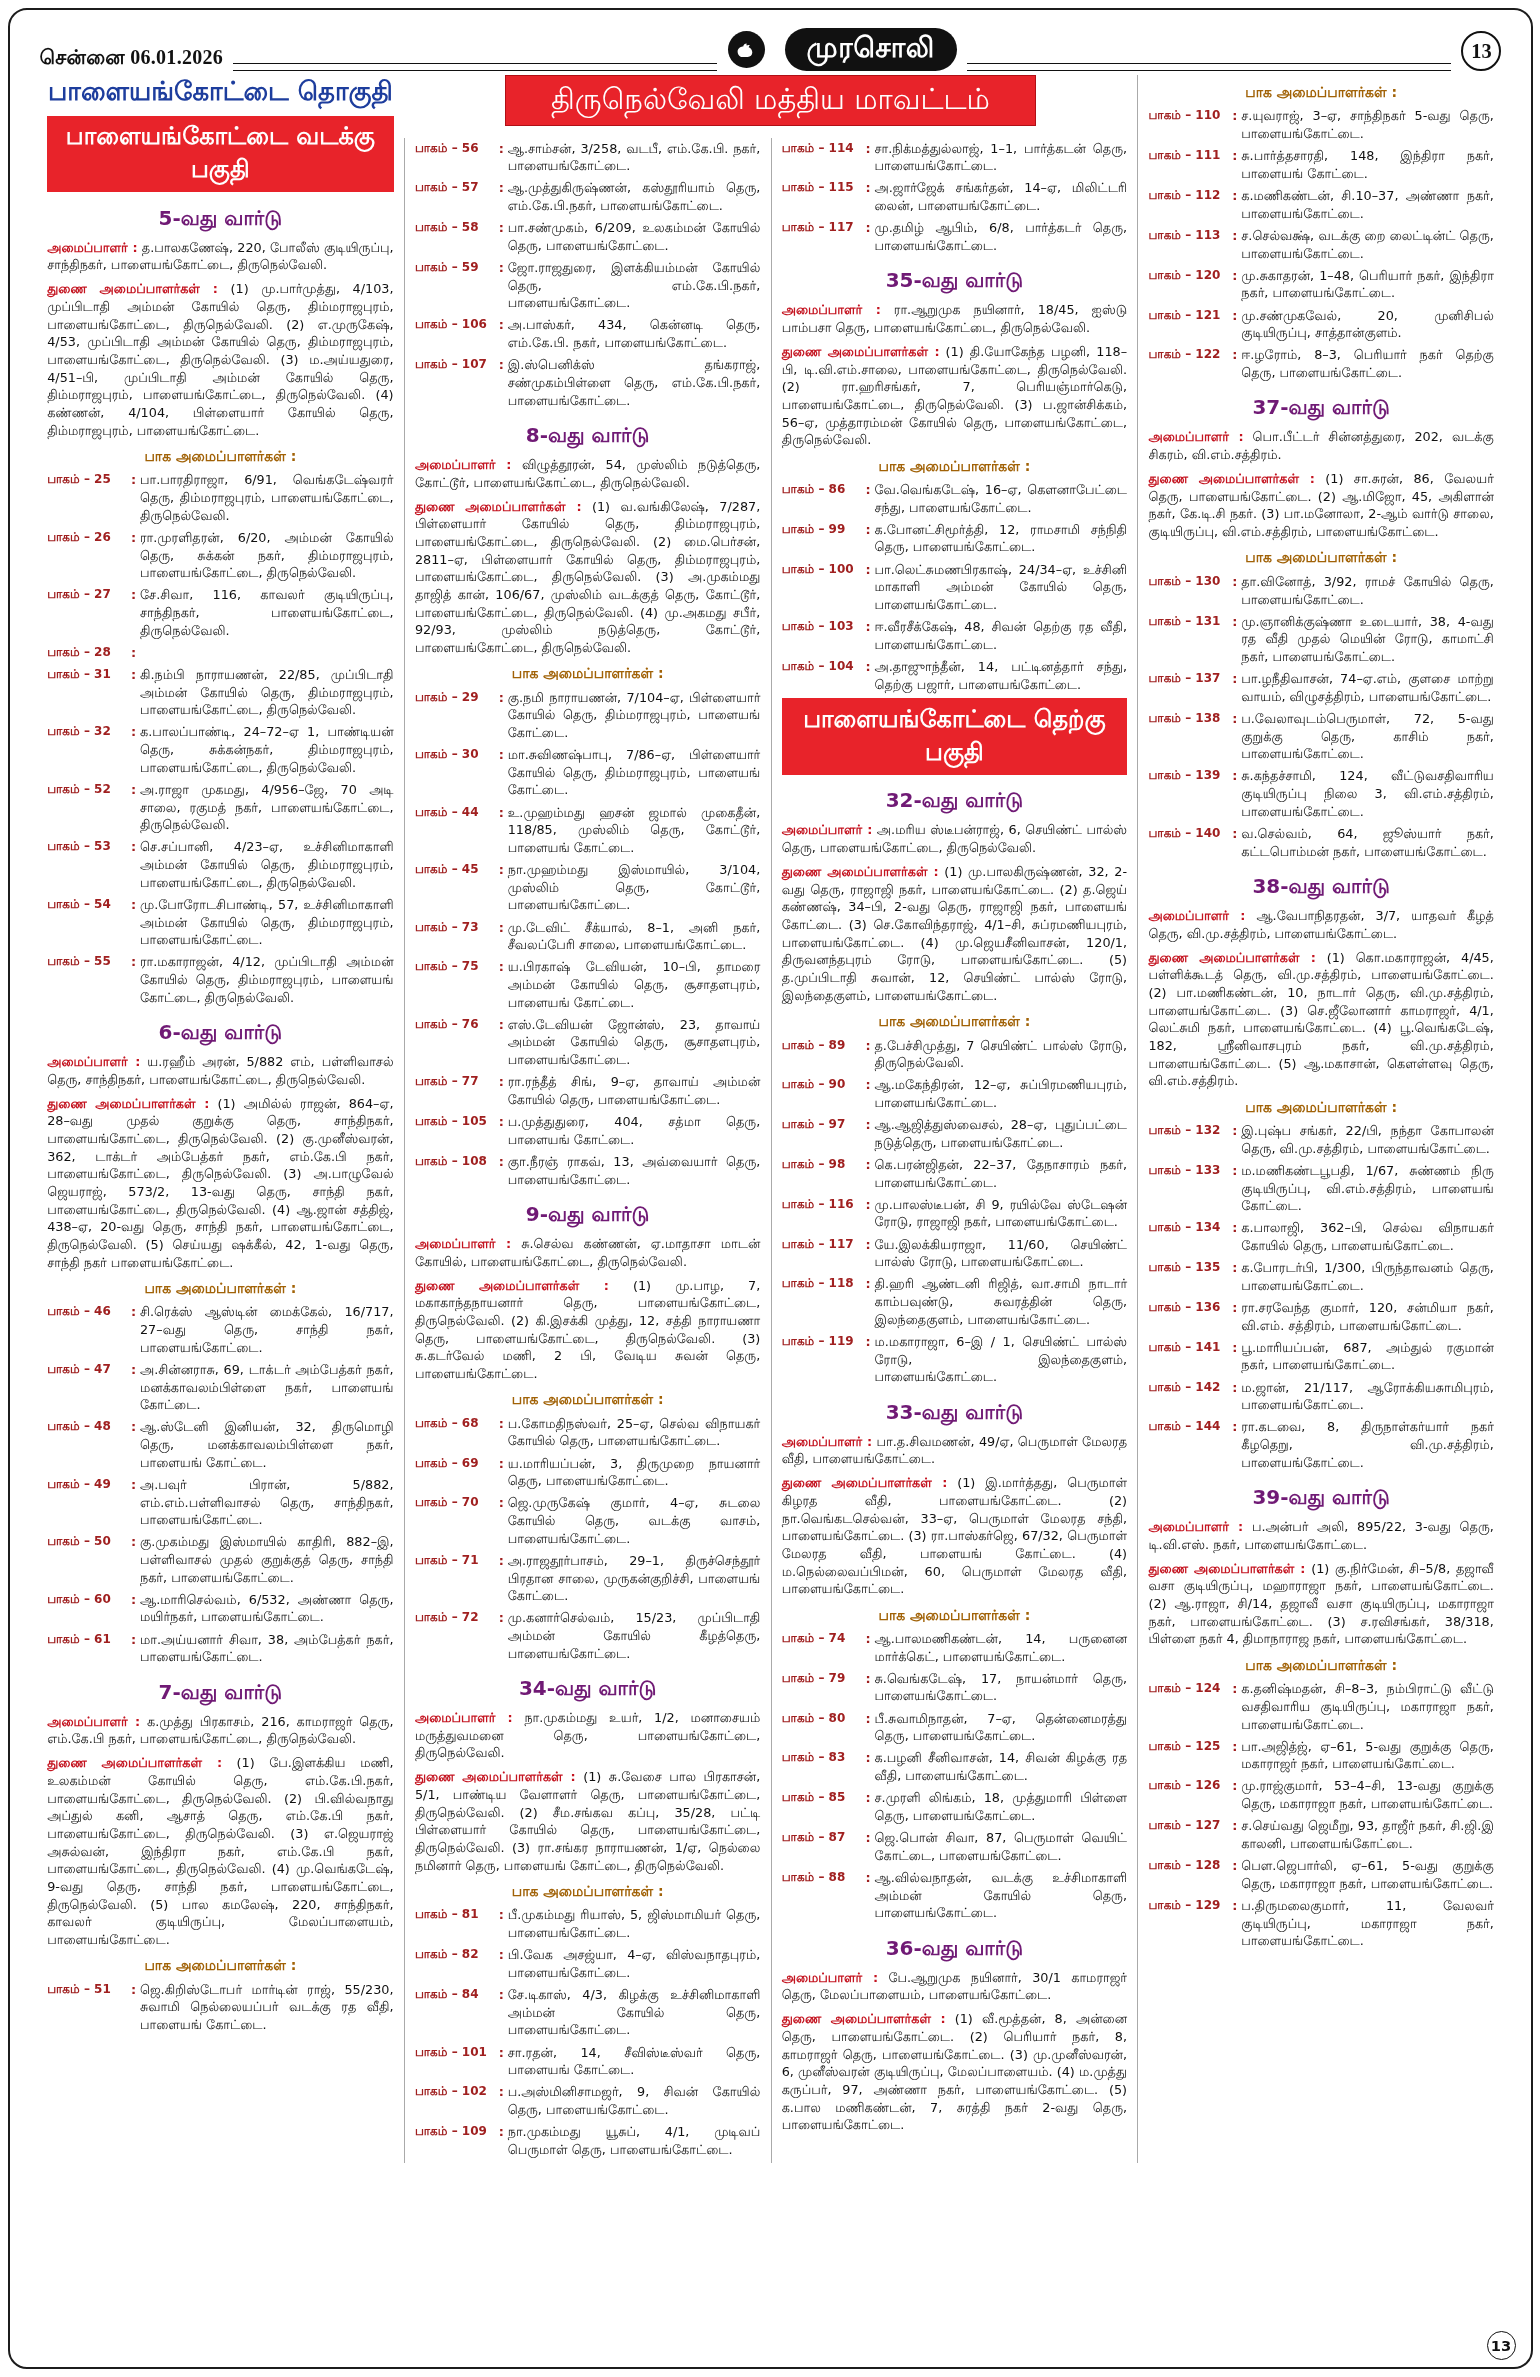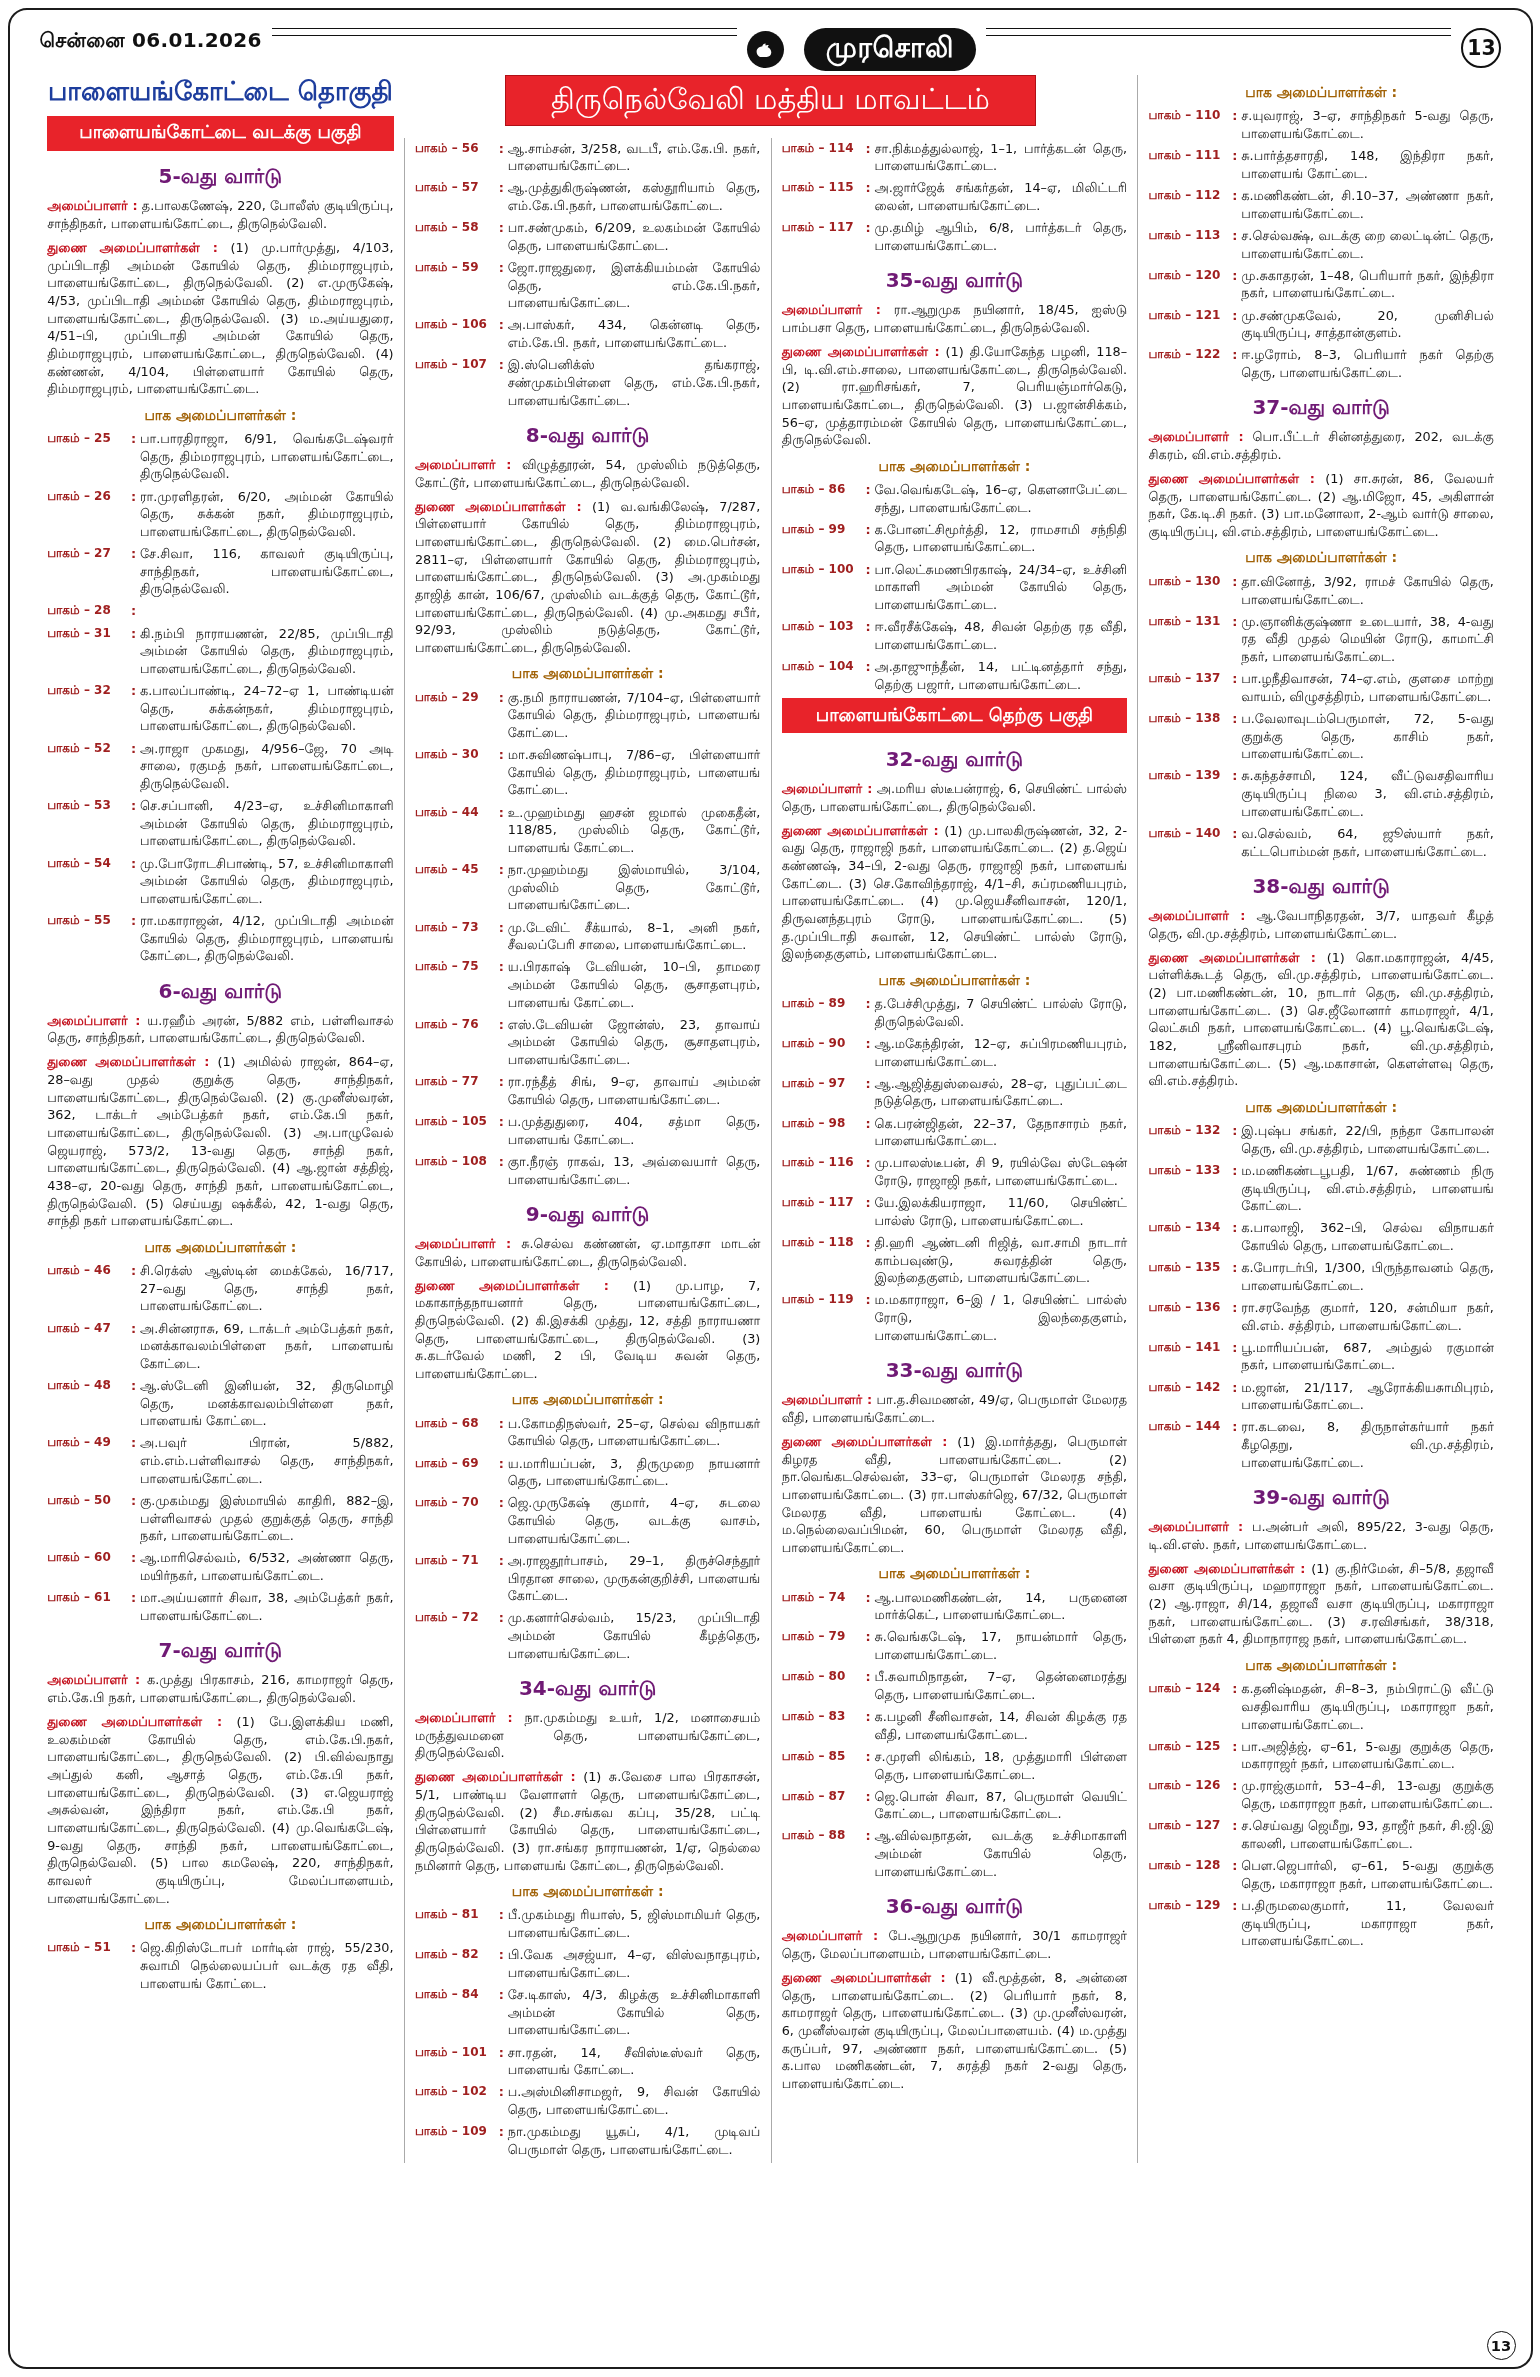--- a/index.html
+++ b/index.html
@@ -2,21 +2,21 @@
 <html lang="ta" style="font-size:10.2px"><head>
 <meta charset="utf-8">
 <style>
   html,body{margin:0;padding:0;background:#e9e9e9;}
   .page{position:relative;width:1541px;height:2377px;background:#fff;margin:0 auto;
         font-family:"DejaVu Sans","Liberation Sans",sans-serif;color:#111;overflow:hidden;}
   .frame{position:absolute;inset:7.7px;border:2.6px solid #1c1c1c;border-radius:19px;pointer-events:none;}
   .inner{position:absolute;inset:14px;padding:9px 16.6px;box-sizing:border-box;}
 
   
-  .header{display:flex;align-items:flex-start;gap:10.2px;padding:5.1px 9px 2.6px;}
+  .header{display:flex;align-items:flex-end;gap:10.2px;padding:5.1px 9px 2.6px;font-family:Liberation Serif, serif;}
   .dateline{font-size:20px;font-weight:bold;white-space:nowrap;letter-spacing:0.3px;}
   .rule{flex:1;height:6.4px;border-top:1.9px solid #111;border-bottom:1.9px solid #111;}
   .logo-wrap{display:flex;align-items:center;gap:20px;}
   .logo-circle{width:37px;height:37px;border-radius:50%;background:#111;display:flex;align-items:center;justify-content:center;}
   .logo-circle svg{width:24px;height:24px;fill:#fff;}
   .logo-pill{background:#111;color:#fff;font-weight:bold;font-size:28px;line-height:1;
              padding:6.4px 22px 9px;border-radius:29px;letter-spacing:0.6px;}
   .page-circle{width:36px;height:36px;border:2.6px solid #111;border-radius:50%;display:flex;
                align-items:center;justify-content:center;font-size:20.4px;font-weight:bold;}
 
@@ -26,21 +26,21 @@
   .district-banner{grid-column:2/4;grid-row:1;justify-self:center;align-self:start;
                    background:#e8232a;color:#fff;font-weight:normal;font-size:29px;line-height:1.15;
                    padding:6.4px 45px 9px;margin:0 0 11.5px;text-align:center;border:1.3px solid #b01016;}
   .col{font-size:12.8px;line-height:1.38;text-align:justify;padding:0 10.2px;min-width:0;}
   .col-1{grid-column:1;grid-row:1/3;}
   .col-2{grid-column:2;grid-row:2;border-left:1.3px solid #aaa;}
   .col-3{grid-column:3;grid-row:2;border-left:1.3px solid #aaa;}
   .col-4{grid-column:4;grid-row:1/3;border-left:1.3px solid #aaa;}
 
   .constituency-title{color:#1d3d9d;font-size:26px;font-weight:800;text-align:center;margin:1.3px 0 9px;line-height:1.15;}
-  .region-banner{background:#e8232a;color:#fff;font-size:18px;font-weight:bold;text-align:center;
+  .region-banner{background:#e8232a;color:#fff;font-size:24px;font-weight:bold;text-align:center;
                  padding:4.5px 2.6px 5.7px;margin:5.1px 0 9px;}
   .ward-heading{color:#701a75;font-size:20px;font-weight:bold;text-align:center;margin:12.8px 0 6.4px;}
   .subhead{font-weight:bold;text-align:center;font-size:14px;margin:7.7px 0 5.1px;color:#a16207;}
   .para{margin:1.3px 0 6.4px;}
   .lead{font-weight:bold;color:#c41420;}
   .part{display:flex;margin:1.9px 0 4.5px;}
   .part-num{flex:0 0 80px;font-weight:bold;color:#a02020;white-space:nowrap;font-size:12px;}
   .part-colon{flex:0 0 12.8px;font-weight:bold;color:#a02020;text-align:center;}
   .part-text{flex:1;min-width:0;}
 

